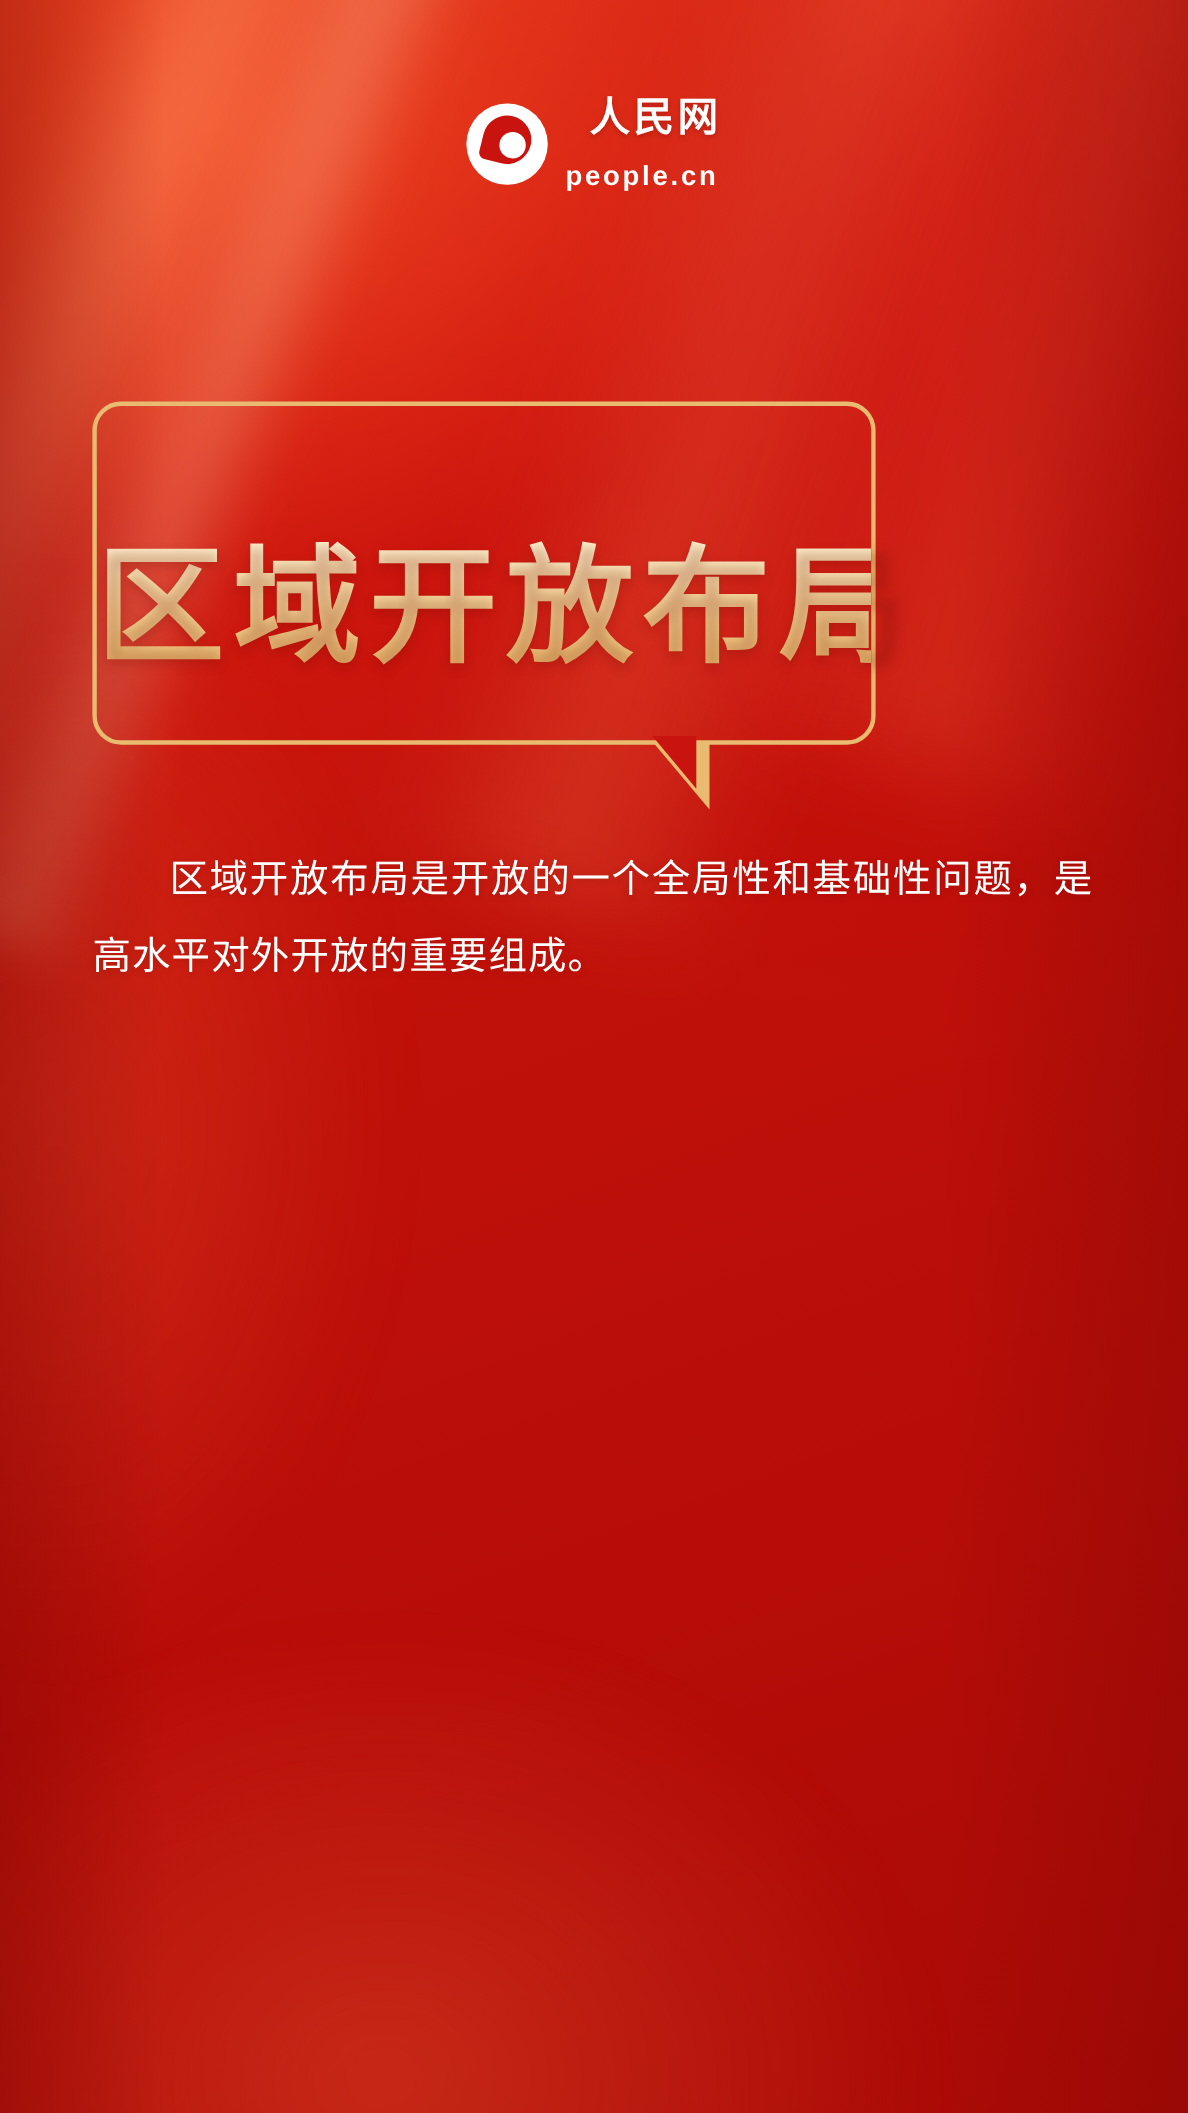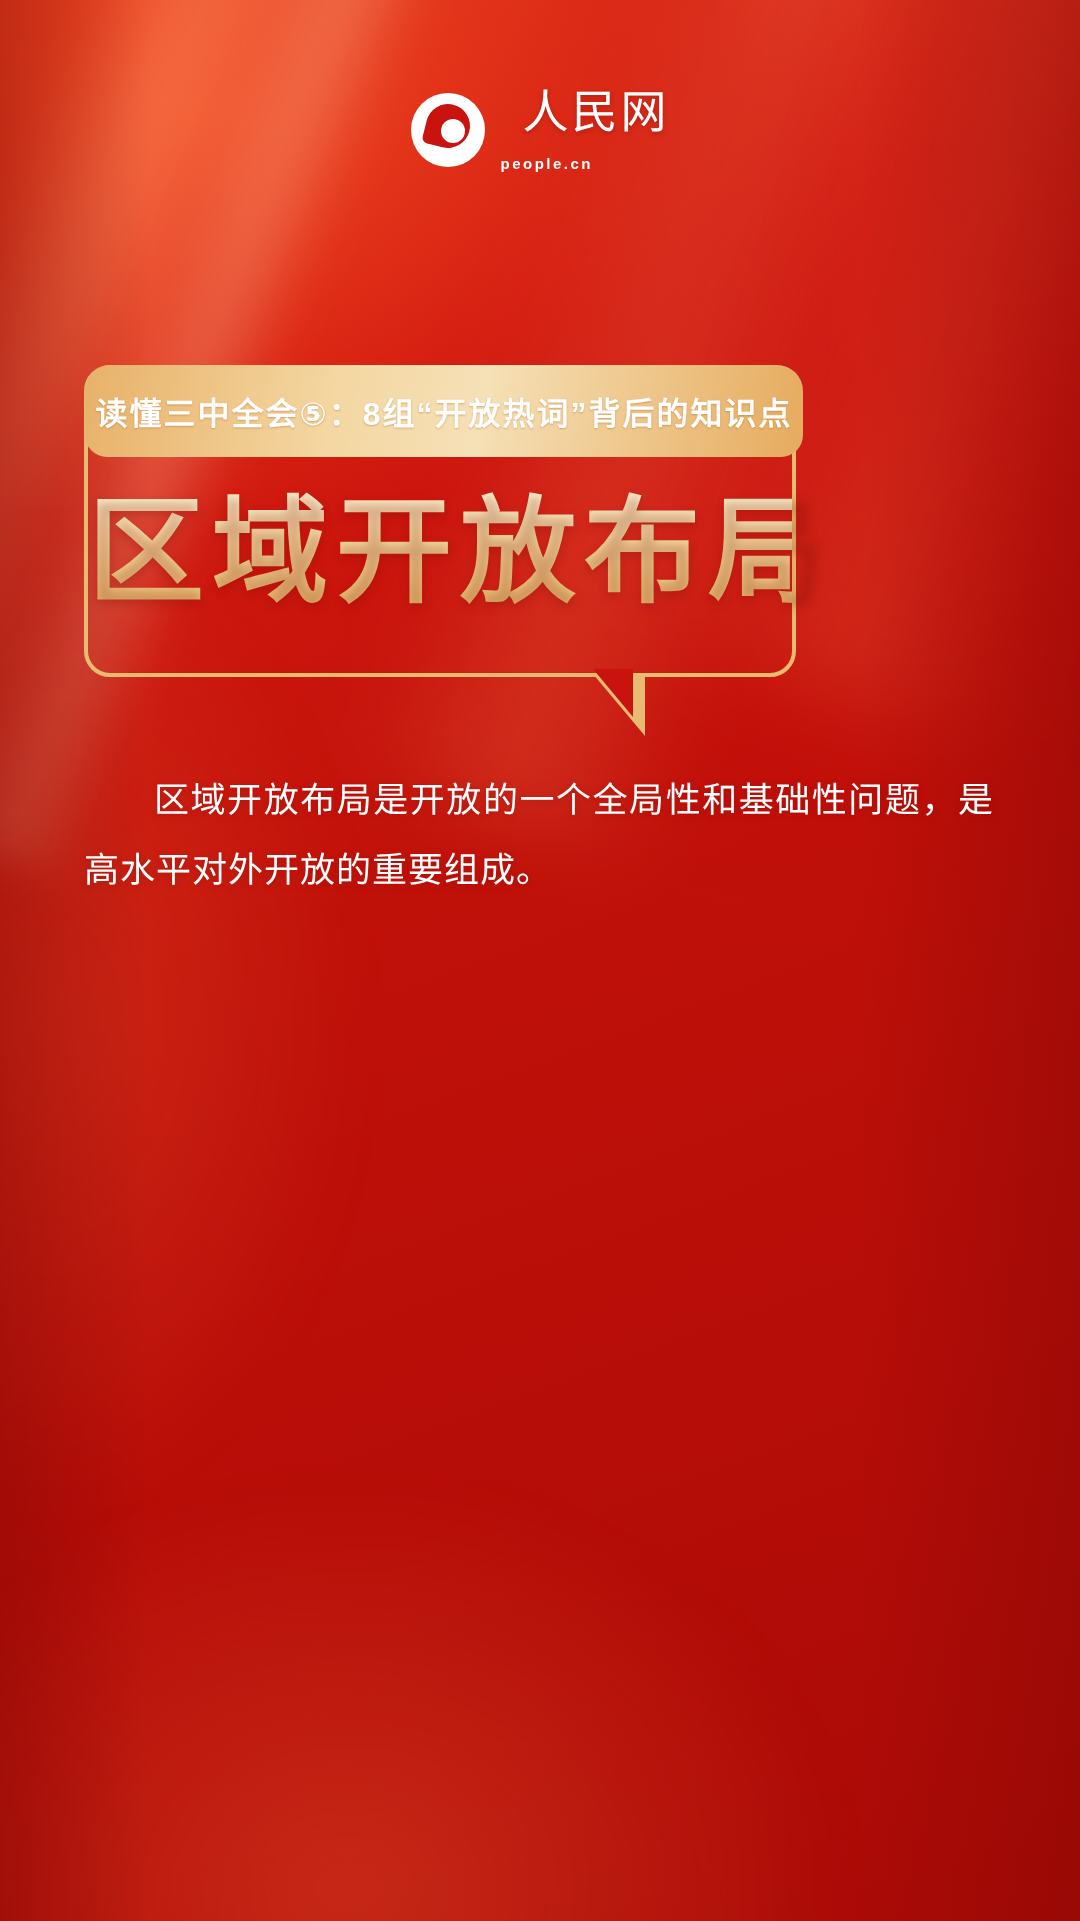--- a/index.html
+++ b/index.html
@@ -124,29 +124,29 @@
     background: #ffffff;
     z-index: 2;
   }
   .logo-text {
     display: flex;
     flex-direction: column;
     align-items: flex-start;
     color: #fff;
   }
   .logo-cn {
-    font-size: 46px;
-    font-weight: normal;
+    font-size: 37px;
+    font-weight: bold;
     letter-spacing: 3px;
     line-height: 1.05;
     text-shadow: 0 2px 5px rgba(100,0,0,0.3);
     margin-left: 22px;
   }
   .logo-en {
-    font-size: 15px;
+    font-size: 25px;
     letter-spacing: 2.5px;
     font-weight: bold;
     margin-top: 19px;
   }
 
   
   .bubble {
     position: absolute;
     left: 84px;
     top: 365px;
@@ -261,23 +261,20 @@
 
   <div class="logo">
     <div class="logo-mark"></div>
     <div class="logo-text">
       <div class="logo-cn">人民网</div>
       <div class="logo-en">people.cn</div>
     </div>
   </div>
 
   <div class="bubble">
-    <div class="bubble-ribbon">
-      <span class="bubble-ribbon-text">读懂三中全会⑤：8组“开放热词”背后的知识点</span>
-    </div>
     <div class="bubble-title">区域开放布局</div>
     <div class="tail-outer"></div>
     <div class="tail-inner"></div>
   </div>
 
   <div class="body-copy">
     <p>区域开放布局是开放的一个全局性和基础性问题，是高水平对外开放的重要组成。</p>
   </div>
 
 

